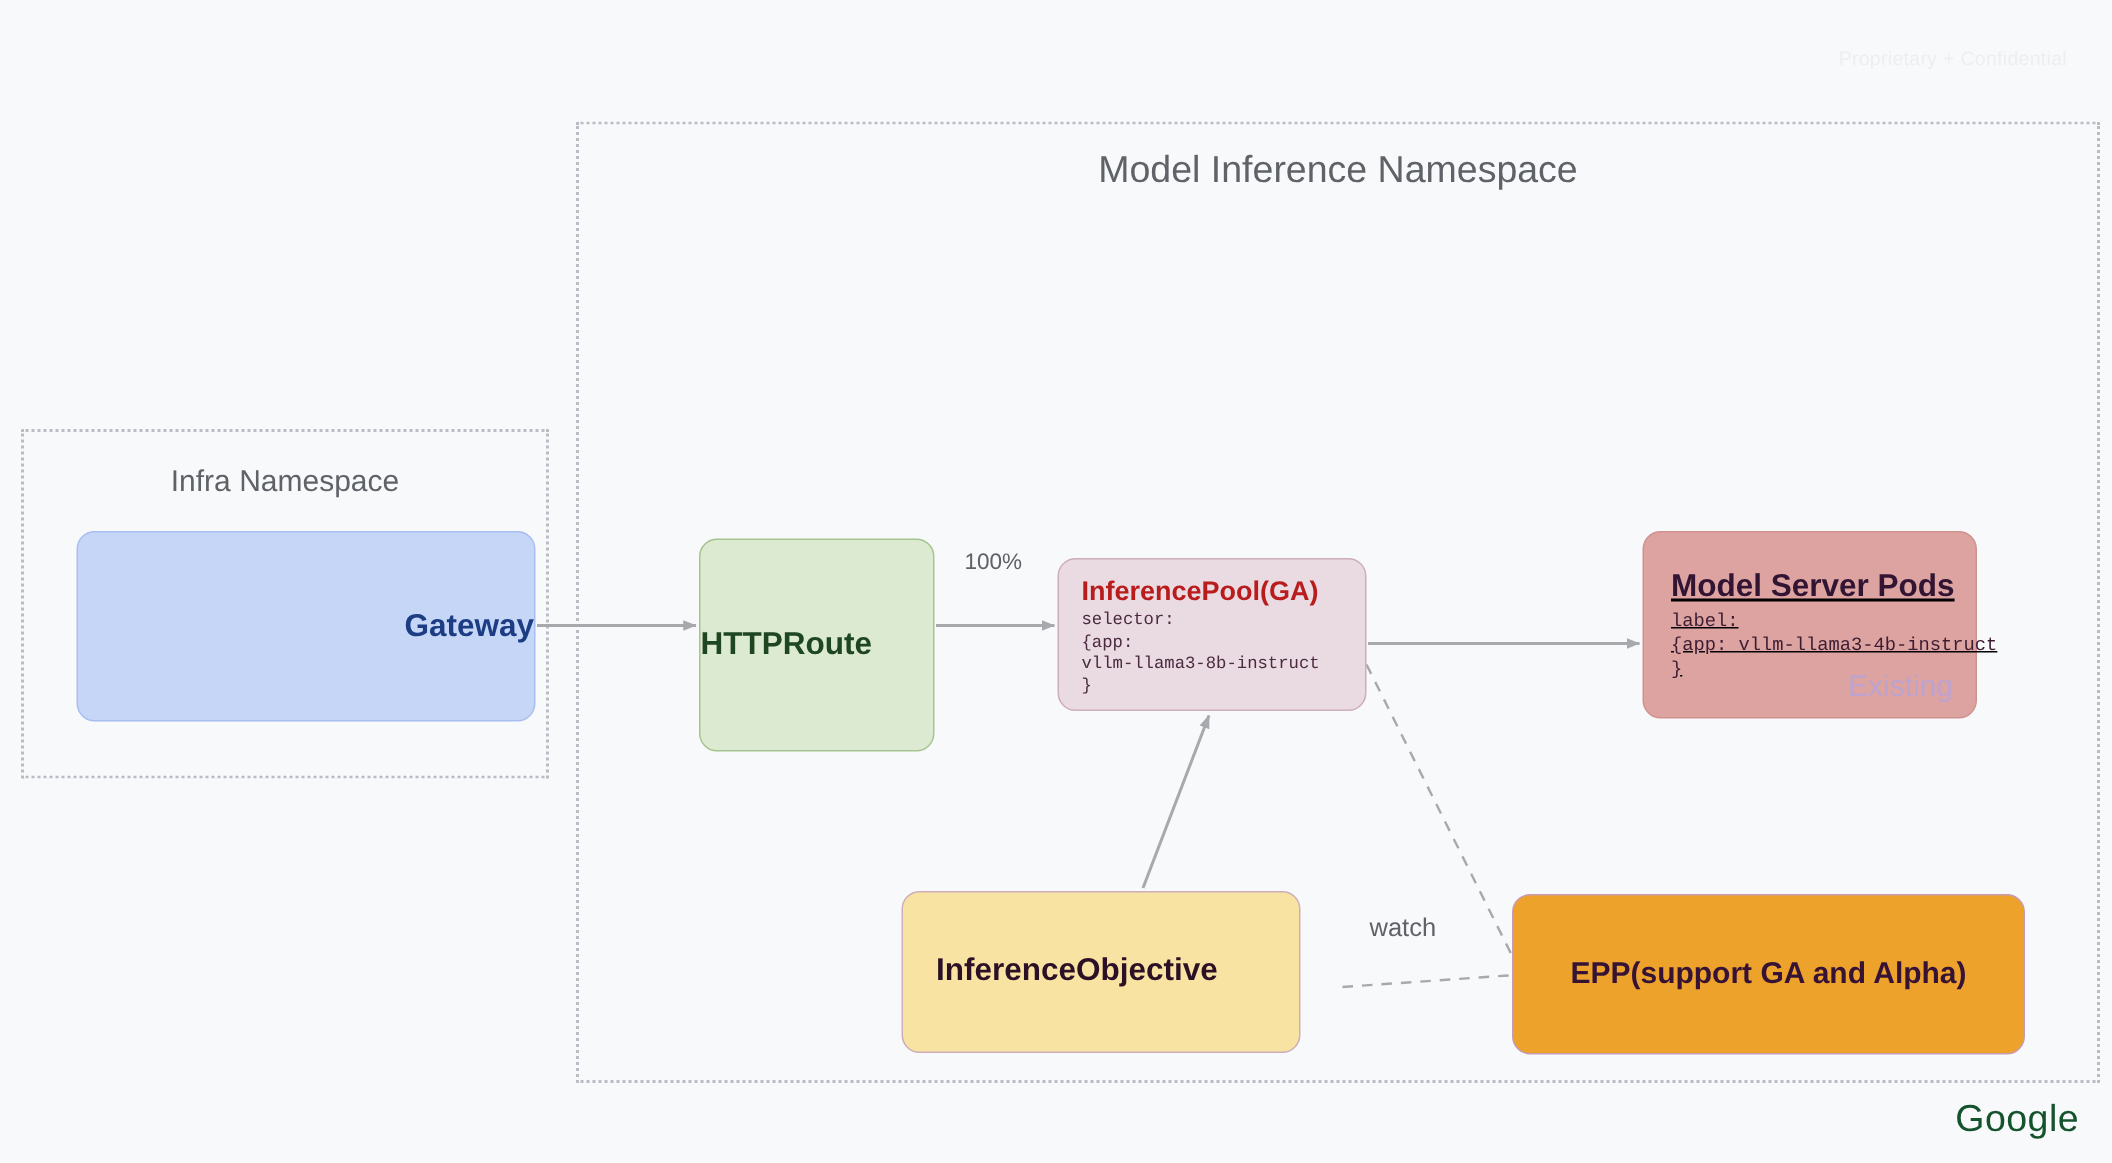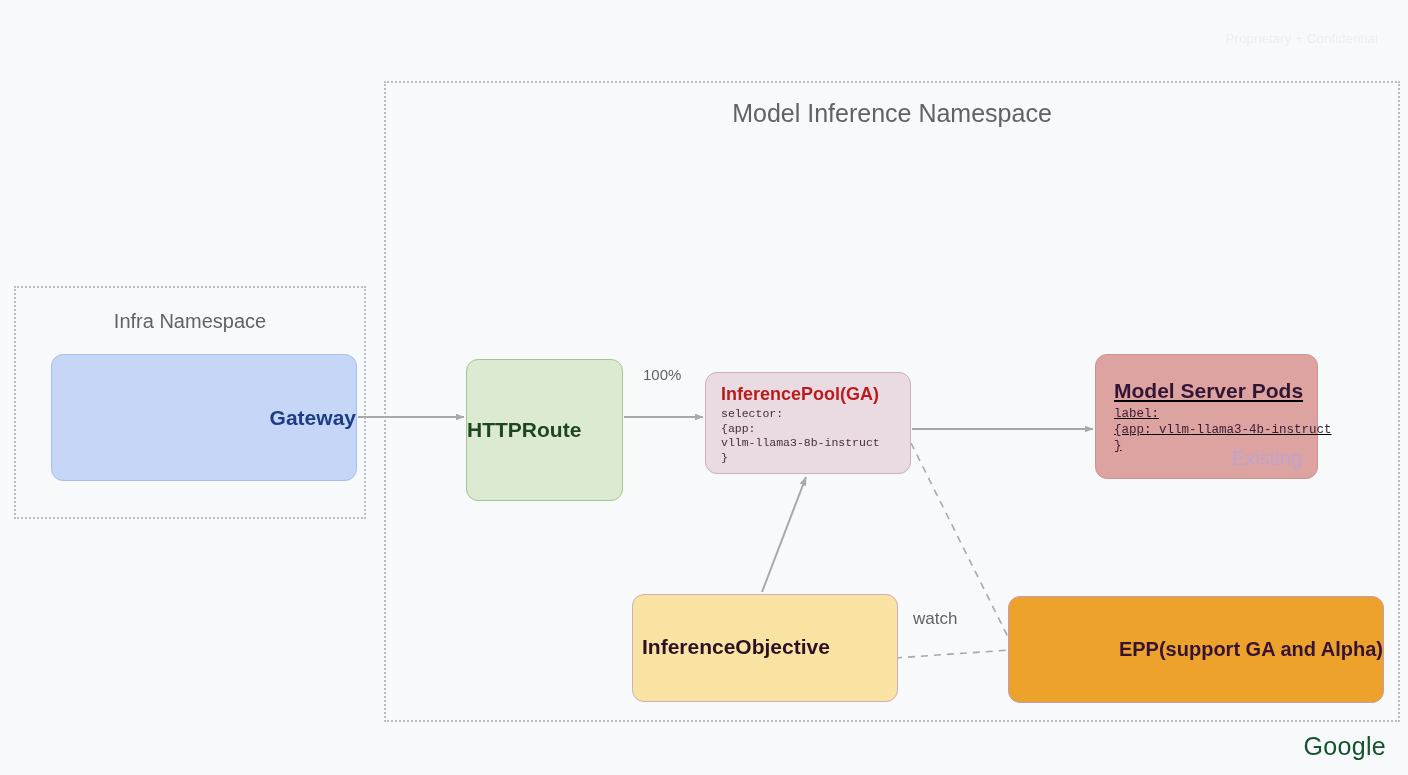--- a/index.html
+++ b/index.html
@@ -179,48 +179,48 @@
   .existing-tag {
     position: absolute;
     right: 15px;
     bottom: 8px;
     font-size: 20px;
     color: #bda3cf;
   }
 
   
   .n-inferenceobjective {
-    left: 632px;
+    left: 601px;
     top: 594px;
     width: 266px;
     height: 108px;
     background: #f8e3a2;
     border: 1.5px solid #cdaebb;
-    padding-left: 9px;
+    padding-left: 22px;
     justify-content: center;
   }
   .n-inferenceobjective .node-title {
     font-size: 21px;
     color: #2b1026;
     margin-bottom: 2px;
   }
   .n-inferenceobjective .node-body {
     font-size: 15px;
     color: #311530;
   }
 
   
   .n-epp {
     left: 1008px;
     top: 596px;
-    width: 376px;
+    width: 342px;
     height: 107px;
     background: #eda22c;
     border: 1.5px solid #c79bb2;
-    align-items: flex-end;
+    align-items: center;
   }
   .n-epp .node-title {
     font-size: 20px;
     color: #361335;
   }
 
   
   .edge-label {
     position: absolute;
     color: #5f6368;

